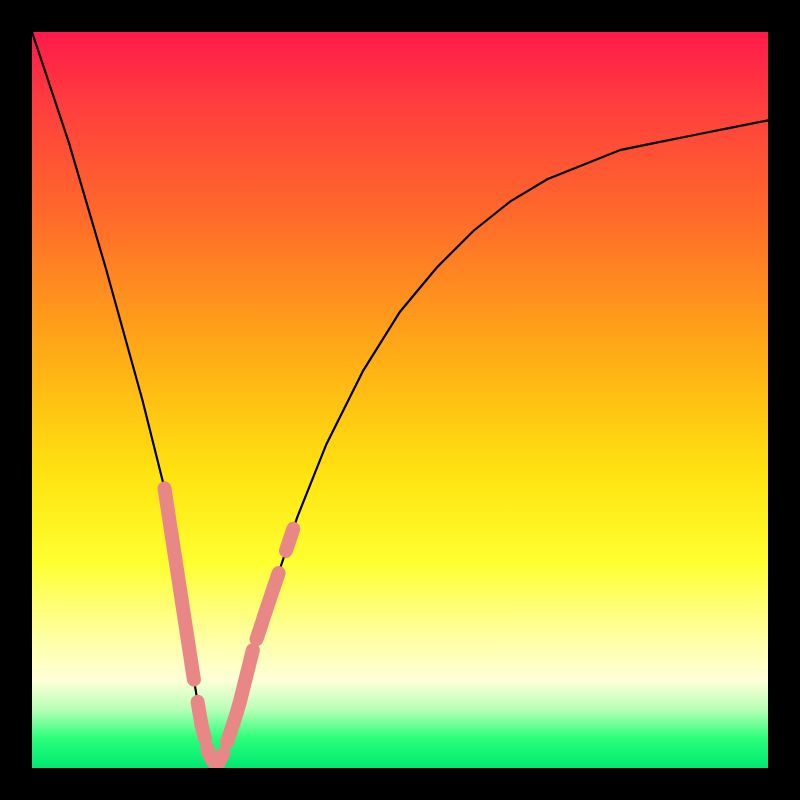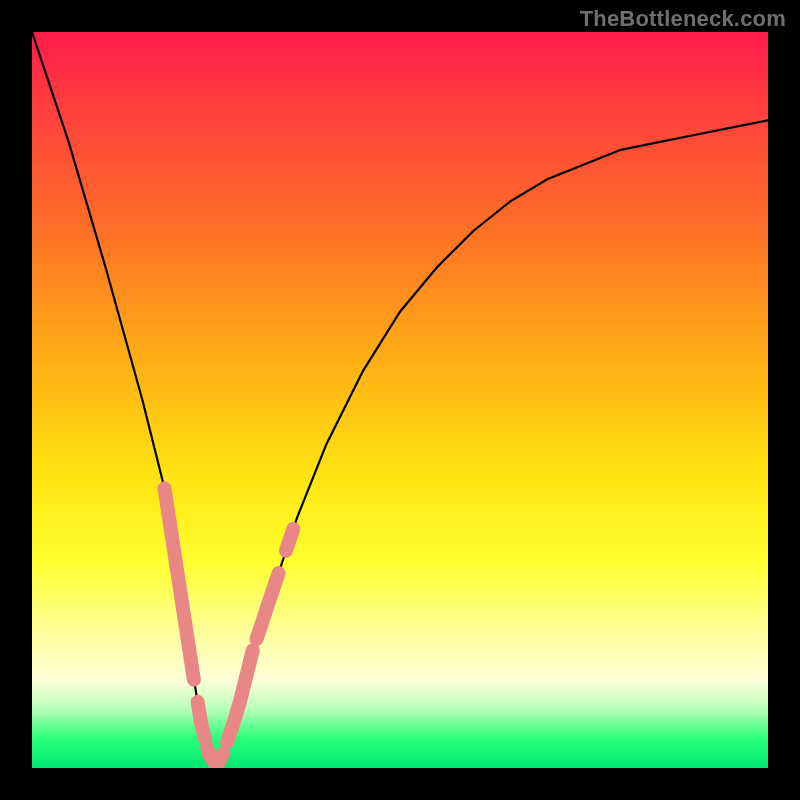--- a/index.html
+++ b/index.html
@@ -72,14 +72,13 @@
           <path class="markers" d="M132.5 456.3 L137.4 488.2 L142.3 520.1 L147.2 552.0 L152.1 583.9 L157.0 615.8 L161.9 647.7 "></path>
           <path class="markers" d="M165.6 669.8 L166.8 677.1 L168.1 684.5 L169.3 691.8 L170.5 696.7 L171.7 701.7 L173.0 706.6 "></path>
           <path class="markers" d="M175.2 715.4 L176.0 718.8 L176.9 721.8 L177.7 723.5 L178.6 725.2 L179.5 726.9 L180.3 728.6 "></path>
           <path class="markers" d="M184.0 736.0 L185.2 733.5 L186.5 731.1 L187.7 728.6 L188.9 726.2 L190.1 723.7 L191.4 721.3 "></path>
           <path class="markers" d="M195.0 710.2 L199.3 697.4 L203.6 684.5 L207.9 669.8 L212.2 652.6 L216.5 635.4 L220.8 618.2 "></path>
           <path class="markers" d="M224.5 607.2 L228.2 596.2 L231.8 585.1 L235.5 574.1 L239.2 563.0 L242.9 552.0 L246.6 541.0 "></path>
           <path class="markers" d="M253.9 518.9 L255.1 515.2 L256.4 511.5 L257.6 507.8 L258.8 504.2 L260.1 500.5 L261.3 496.8 "></path>
         </g>
     </svg>
   </div>
-  <div class="watermark">TheBottleneck.com</div>
 </div>
 
 </body></html>

